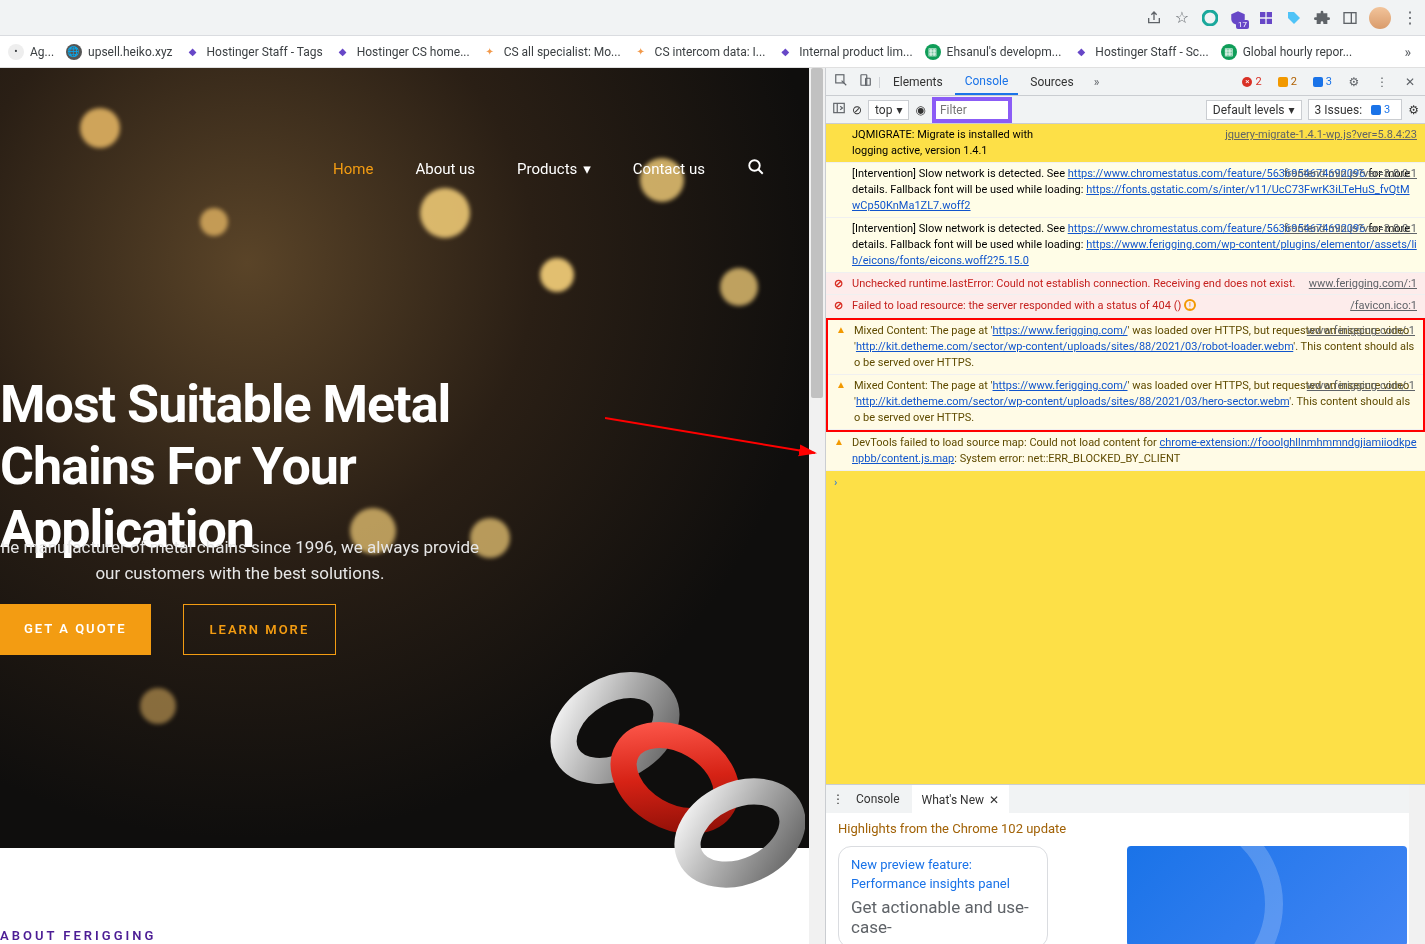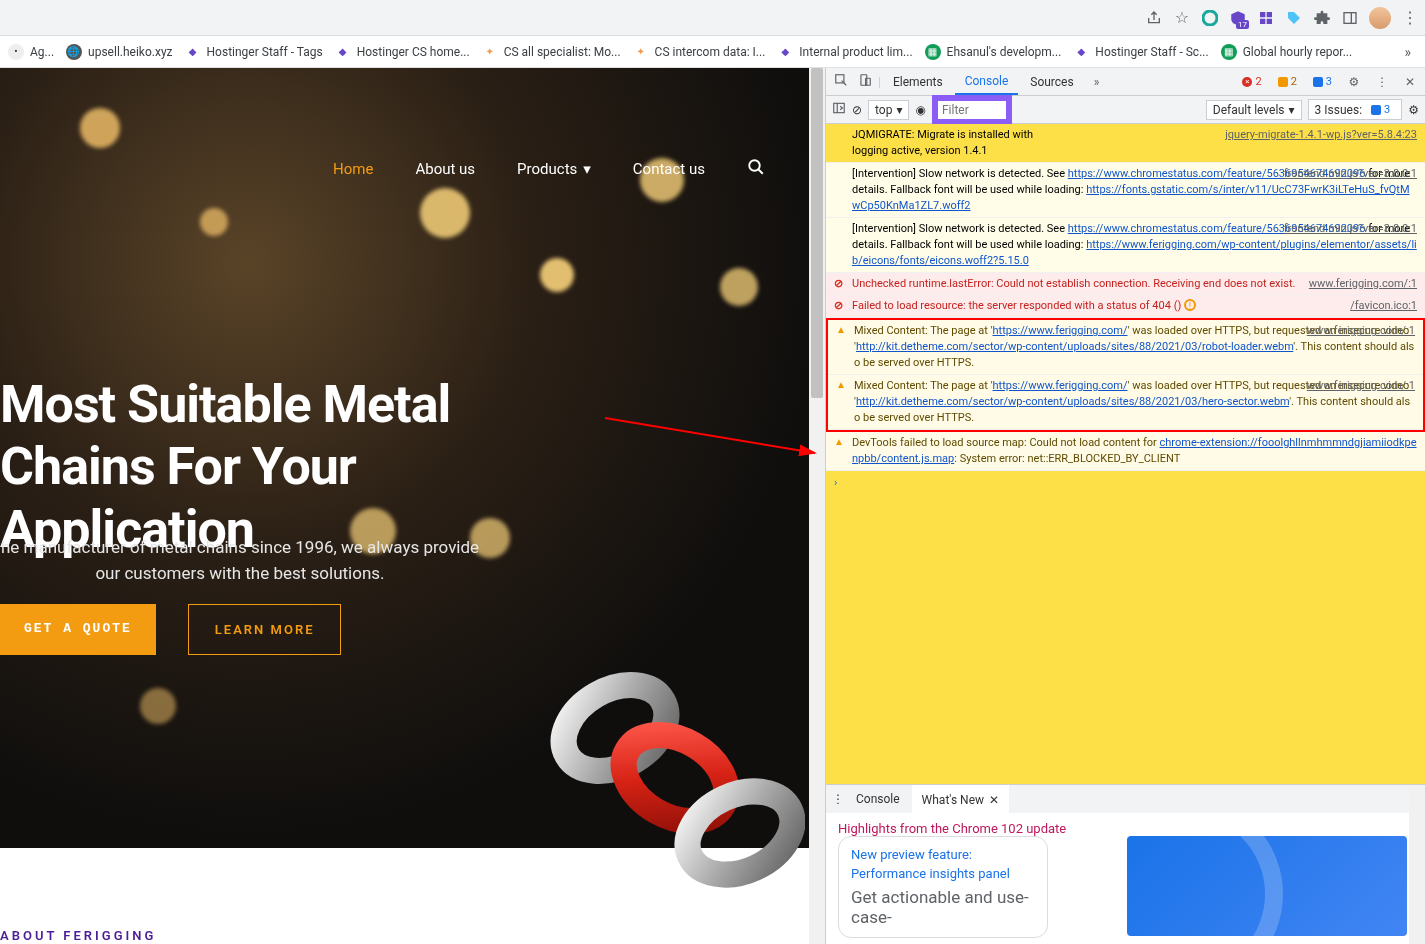--- a/index.html
+++ b/index.html
@@ -29,42 +29,42 @@
 
 .hero{position:relative;height:780px;width:100%;background:radial-gradient(circle at 30% 25%, #5a4428 0%, #2a1f15 35%, #0f0e0d 70%);}
 .bokeh{position:absolute;border-radius:50%;filter:blur(2px);}
 .nav{position:absolute;top:90px;right:60px;display:flex;gap:42px;align-items:center;color:#fff;font-size:15px;}
 .nav a{color:#fff;text-decoration:none;cursor:pointer;}
 .nav a.active{color:#f39c12;}
 .nav .prod{display:flex;align-items:center;gap:6px;}
 .hero h1{position:absolute;top:270px;left:0;width:560px;color:#fff;font-size:52px;font-weight:700;line-height:1.2;letter-spacing:-1px;margin-top:36px;}
 .hero .sub{position:absolute;top:466px;left:0;width:480px;color:#e6e6e6;font-size:17px;line-height:1.55;text-align:center;}
 .hero .btns{position:absolute;top:536px;left:0;display:flex;gap:32px;}
-.btn-q{background:#f39c12;color:#fff;padding:17px 24px;font-size:13px;letter-spacing:2px;font-weight:600;cursor:pointer;font-family:Liberation Mono, monospace;}
+.btn-q{background:#f39c12;color:#fff;padding:17px 24px;font-size:13px;letter-spacing:2px;font-weight:600;cursor:pointer;}
 .btn-l{border:1px solid #f39c12;color:#f39c12;padding:17px 26px;font-size:13px;letter-spacing:2px;font-weight:600;cursor:pointer;}
 .chain-img{position:absolute;right:20px;bottom:-60px;width:280px;height:260px;}
 .about-row{position:absolute;top:860px;left:0;right:18px;color:#4c1d95;font-size:13px;letter-spacing:3px;font-weight:600;}
 
 
 .arrow-svg{position:absolute;top:300px;left:605px;pointer-events:none;}
 
 
 .dt-tabs{height:28px;background:#f1f3f4;display:flex;align-items:center;gap:2px;font-size:12px;color:#333;border-bottom:1px solid #cacdd1;padding:0 4px;}
 .dt-tabs .icn{width:22px;text-align:center;color:#5f6368;}
 .dt-tabs .tab{padding:0 10px;height:100%;display:flex;align-items:center;cursor:pointer;}
 .dt-tabs .tab.active{color:#1a73e8;border-bottom:2px solid #1a73e8;}
 .dt-tabs .right{margin-left:auto;display:flex;align-items:center;gap:6px;}
 .pill{display:flex;align-items:center;gap:3px;font-size:11px;padding:1px 5px;border-radius:8px;}
 .pill.err{color:#d93025;}.pill.err .dot{width:10px;height:10px;border-radius:50%;background:#d93025;color:#fff;font-size:8px;display:flex;align-items:center;justify-content:center;}
 .pill.warn{color:#b06000;}.pill.warn .dot{width:10px;height:10px;background:#f29900;border-radius:2px;transform:rotate(0deg);}
 .pill.info{color:#1a73e8;}.pill.info .dot{width:10px;height:10px;border-radius:2px;background:#1a73e8;}
 
 
 .dt-tool{height:28px;background:#f1f3f4;display:flex;align-items:center;gap:6px;font-size:12px;color:#333;border-bottom:1px solid #cacdd1;padding:0 6px;}
-.dt-tool select,.dt-tool input{font-size:12px;border:6px solid #8b5cf6;background:#fff;padding:2px 4px;}
+.dt-tool select,.dt-tool input{font-size:12px;border:4px solid #8b5cf6;background:#fff;padding:2px 4px;}
 .dt-tool input{width:80px;}
 .dt-tool .dd{display:flex;align-items:center;gap:4px;border:1px solid #cacdd1;padding:2px 6px;background:#fff;}
 .dt-tool .spacer{flex:1;}
 
 
 .console{flex:1;overflow:auto;font-family:Menlo,Consolas,monospace;font-size:11px;line-height:1.45;background:#fde047;}
 .msg{padding:3px 8px 3px 26px;position:relative;border-bottom:1px solid #f0f0f0;word-break:break-all;}
 .msg .src{position:absolute;right:8px;top:3px;color:#5f6368;text-decoration:underline;}
 .msg.info-bg{background:#fffde7;}
 .msg.err-bg{background:#fdeceb;color:#c5221f;}
@@ -75,21 +75,21 @@
 .hl-box{border:2px solid #ff0000;margin:0;}
 .prompt{padding:4px 8px;color:#1a73e8;}
 
 
 .drawer{height:160px;border-top:1px solid #cacdd1;display:flex;flex-direction:column;}
 .drawer-tabs{height:28px;background:#f1f3f4;display:flex;align-items:center;font-size:12px;color:#333;padding:0 6px;gap:2px;}
 .drawer-tabs .tab{padding:0 10px;height:100%;display:flex;align-items:center;gap:5px;}
 .drawer-tabs .tab.active{background:#fff;border-top:2px solid transparent;}
 .drawer-tabs .cls{margin-left:auto;font-size:14px;color:#5f6368;}
 .drawer-body{flex:1;padding:8px 12px;font-size:13px;color:#333;overflow:hidden;}
-.drawer-body .hl-title{color:#be185d;}
+.drawer-body .hl-title{margin-bottom:10px;color:#a16207;}
 .card{border:1px solid #dadce0;border-radius:13px;padding:10px 12px;width:210px;float:left;}
 .card .t1{color:#1a73e8;font-size:13px;margin-bottom:4px;}
 .card .t2{color:#1a73e8;font-size:13px;margin-bottom:6px;}
 .card .t3{color:#5f6368;font-size:17px;}
 .preview-box{float:right;width:280px;height:100px;background:linear-gradient(135deg,#1a73e8,#4285f4);border-radius:4px;position:relative;overflow:hidden;margin-right:6px;}
 .preview-box::before{content:"";position:absolute;width:160px;height:160px;border:18px solid rgba(255,255,255,.2);border-radius:50%;left:-40px;top:-40px;}
 .dr-scroll{position:absolute;right:0;top:0;width:16px;height:100%;background:#f1f1f1;}
 
 .lk{text-decoration:underline;text-align:right;}
 </style>

